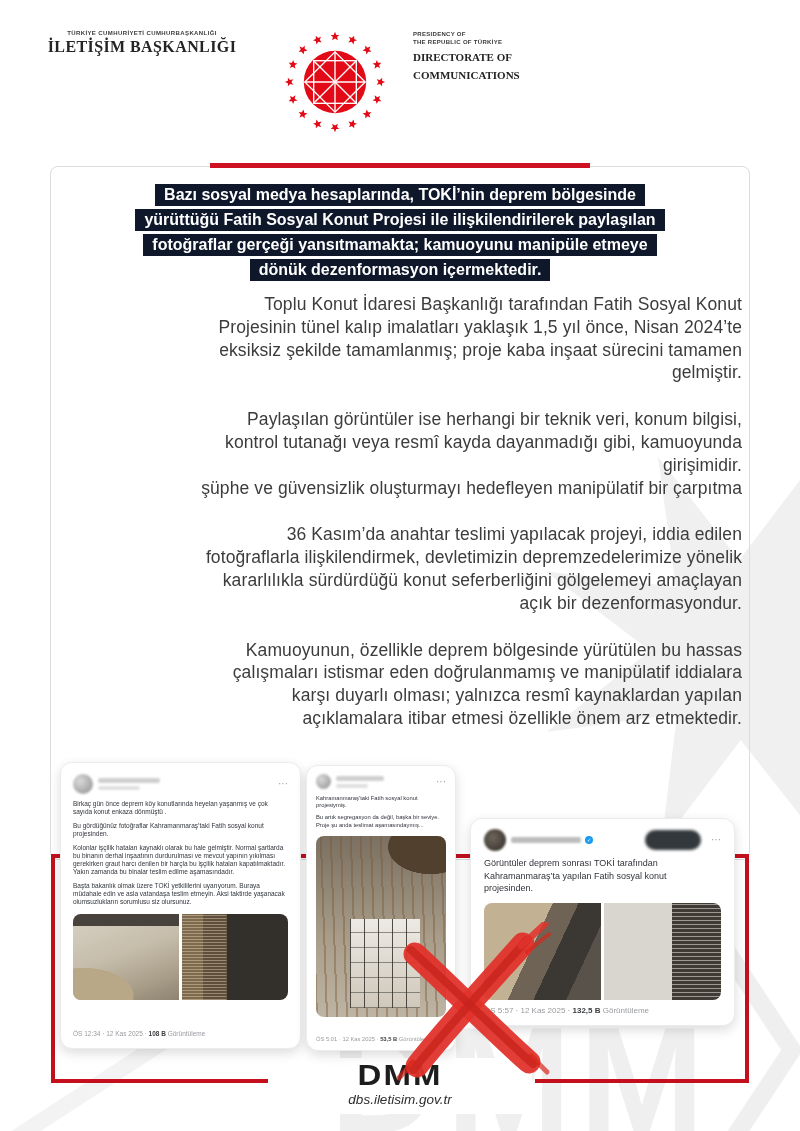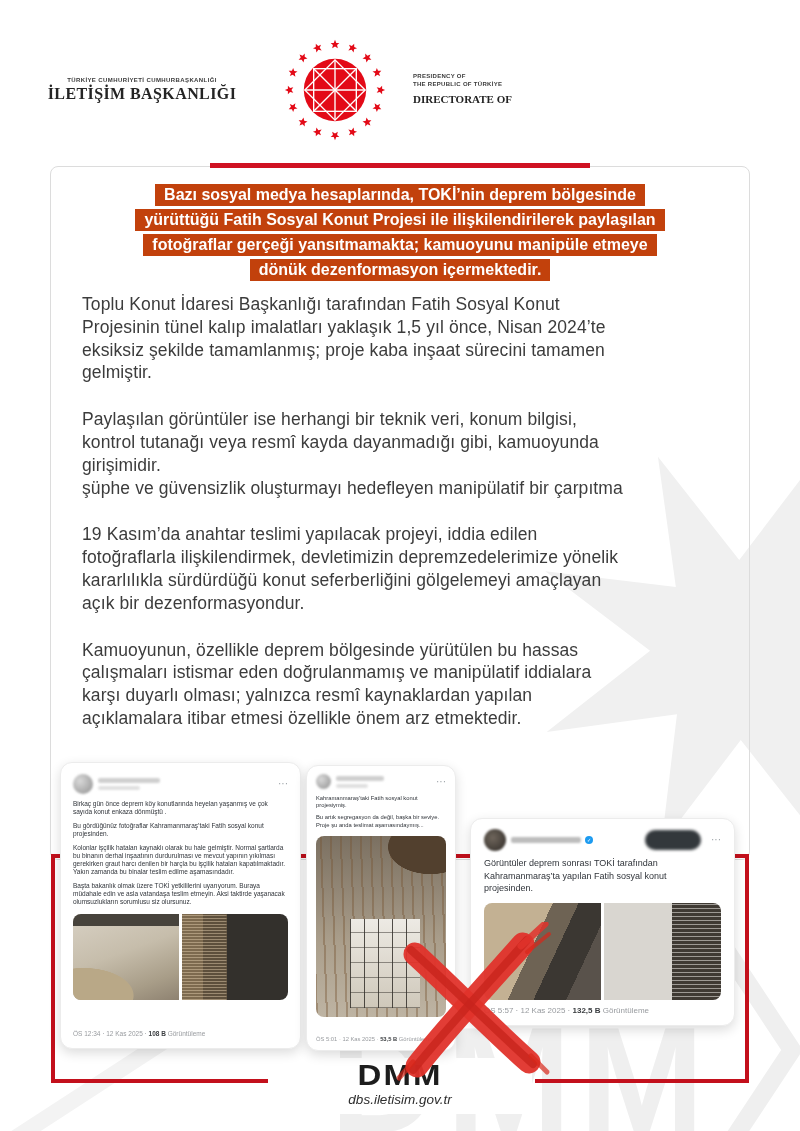--- a/index.html
+++ b/index.html
@@ -9,41 +9,41 @@
   
   .wm{position:absolute;z-index:1;pointer-events:none;}
   .wm-star{left:520px;top:430px;width:440px;height:440px;}
   .wm-letters{left:330px;top:1005px;font-size:150px;font-weight:bold;color:#efefef;
               letter-spacing:8px;line-height:1;}
   .wm-chevron{left:700px;top:930px;width:110px;height:240px;}
   .wm-band{left:-60px;top:1075px;width:320px;height:16px;background:#f3f3f3;transform:rotate(-33deg);}
 
   
   .hdr{position:absolute;z-index:2;left:0;top:30px;width:660px;height:120px;
-       display:flex;align-items:center;justify-content:center;gap:26px;}
+       display:flex;align-items:flex-start;justify-content:center;gap:26px;}
   .hdr-left{text-align:center;width:230px;}
   .hdr-left .sm{font-size:6px;letter-spacing:.4px;color:#3a3a3a;font-weight:bold;}
   .hdr-left .lg{font-family:"Liberation Serif",serif;font-weight:bold;font-size:16px;
                 color:#242424;letter-spacing:.4px;margin-top:2px;}
   .hdr-right{width:220px;}
   .hdr-right .sm{font-size:6px;letter-spacing:.3px;color:#3a3a3a;font-weight:bold;line-height:8px;}
   .hdr-right .lg{font-family:Liberation Serif, serif;font-weight:bold;font-size:11px;
                  color:#242424;line-height:18px;margin-top:2px;}
   .emblem{width:104px;height:104px;flex:0 0 auto;}
 
   
   .card{position:absolute;z-index:2;left:50px;top:166px;width:698px;height:692px;
         border:1px solid #dcdcdc;border-radius:8px;background:transparent;}
   .accent{position:absolute;z-index:3;left:210px;top:163px;width:380px;height:5px;background:#cf1222;}
   .title-block{position:absolute;z-index:3;left:60px;top:184px;width:680px;
                display:flex;flex-direction:column;align-items:center;gap:3px;}
-  .title-line{background:#c2410c;color:#ffffff;font-weight:bold;font-size:16px;
+  .title-line{background:#0f172a;color:#ffffff;font-weight:bold;font-size:16px;
               line-height:16px;padding:3px 9px;white-space:nowrap;}
   .paras{position:absolute;z-index:3;left:82px;top:293px;width:660px;}
-  .para{margin-bottom:24px;}
+  .para{margin-bottom:24px;text-align:right;}
   .body-line{font-size:17.5px;line-height:22.8px;color:#3c3c3c;letter-spacing:.1px;white-space:nowrap;}
 
   
   .frame{position:absolute;z-index:2;background:#c3101c;}
   .fr-top{left:51px;top:854px;width:698px;height:4px;}
   .fr-left{left:51px;top:854px;width:4px;height:229px;}
   .fr-right{left:745px;top:854px;width:4px;height:229px;}
   .fr-bl{left:51px;top:1079px;width:219px;height:4px;}
   .fr-br{left:535px;top:1079px;width:214px;height:4px;}
   .logo-mask{position:absolute;z-index:2;left:268px;top:1058px;width:264px;height:56px;background:#ffffff;}
@@ -165,20 +165,21 @@
         <line x1="50" y1="21" x2="50" y2="79"></line>
         <line x1="21" y1="50" x2="79" y2="50"></line>
         <line x1="29.5" y1="29.5" x2="70.5" y2="70.5"></line>
         <line x1="70.5" y1="29.5" x2="29.5" y2="70.5"></line>
       </g>
     </svg>
     <div class="hdr-right">
       <div class="sm">PRESIDENCY OF</div>
       <div class="sm">THE REPUBLIC OF TÜRKİYE</div>
       <div class="lg">DIRECTORATE OF</div>
+      <div class="lg" style="margin-top:0">COMMUNICATIONS</div>
     </div>
   </div>
 
   <div class="card"></div>
   <div class="accent"></div>
 
   <div class="title-block">
       <div class="title-line">Bazı sosyal medya hesaplarında, TOKİ’nin deprem bölgesinde</div>
       <div class="title-line">yürüttüğü Fatih Sosyal Konut Projesi ile ilişkilendirilerek paylaşılan</div>
       <div class="title-line">fotoğraflar gerçeği yansıtmamakta; kamuoyunu manipüle etmeye</div>
@@ -192,21 +193,21 @@
         <div class="body-line">eksiksiz şekilde tamamlanmış; proje kaba inşaat sürecini tamamen</div>
         <div class="body-line">gelmiştir.</div>
       </div>
     <div class="para">
         <div class="body-line">Paylaşılan görüntüler ise herhangi bir teknik veri, konum bilgisi,</div>
         <div class="body-line">kontrol tutanağı veya resmî kayda dayanmadığı gibi, kamuoyunda</div>
         <div class="body-line">girişimidir.</div>
         <div class="body-line">şüphe ve güvensizlik oluşturmayı hedefleyen manipülatif bir çarpıtma</div>
       </div>
     <div class="para">
-        <div class="body-line">19 Kasım’da anahtar teslimi yapılacak projeyi, iddia edilen</div>
+        <div class="body-line">36 Kasım’da anahtar teslimi yapılacak projeyi, iddia edilen</div>
         <div class="body-line">fotoğraflarla ilişkilendirmek, devletimizin depremzedelerimize yönelik</div>
         <div class="body-line">kararlılıkla sürdürdüğü konut seferberliğini gölgelemeyi amaçlayan</div>
         <div class="body-line">açık bir dezenformasyondur.</div>
       </div>
     <div class="para">
         <div class="body-line">Kamuoyunun, özellikle deprem bölgesinde yürütülen bu hassas</div>
         <div class="body-line">çalışmaları istismar eden doğrulanmamış ve manipülatif iddialara</div>
         <div class="body-line">karşı duyarlı olması; yalnızca resmî kaynaklardan yapılan</div>
         <div class="body-line">açıklamalara itibar etmesi özellikle önem arz etmektedir.</div>
       </div>

